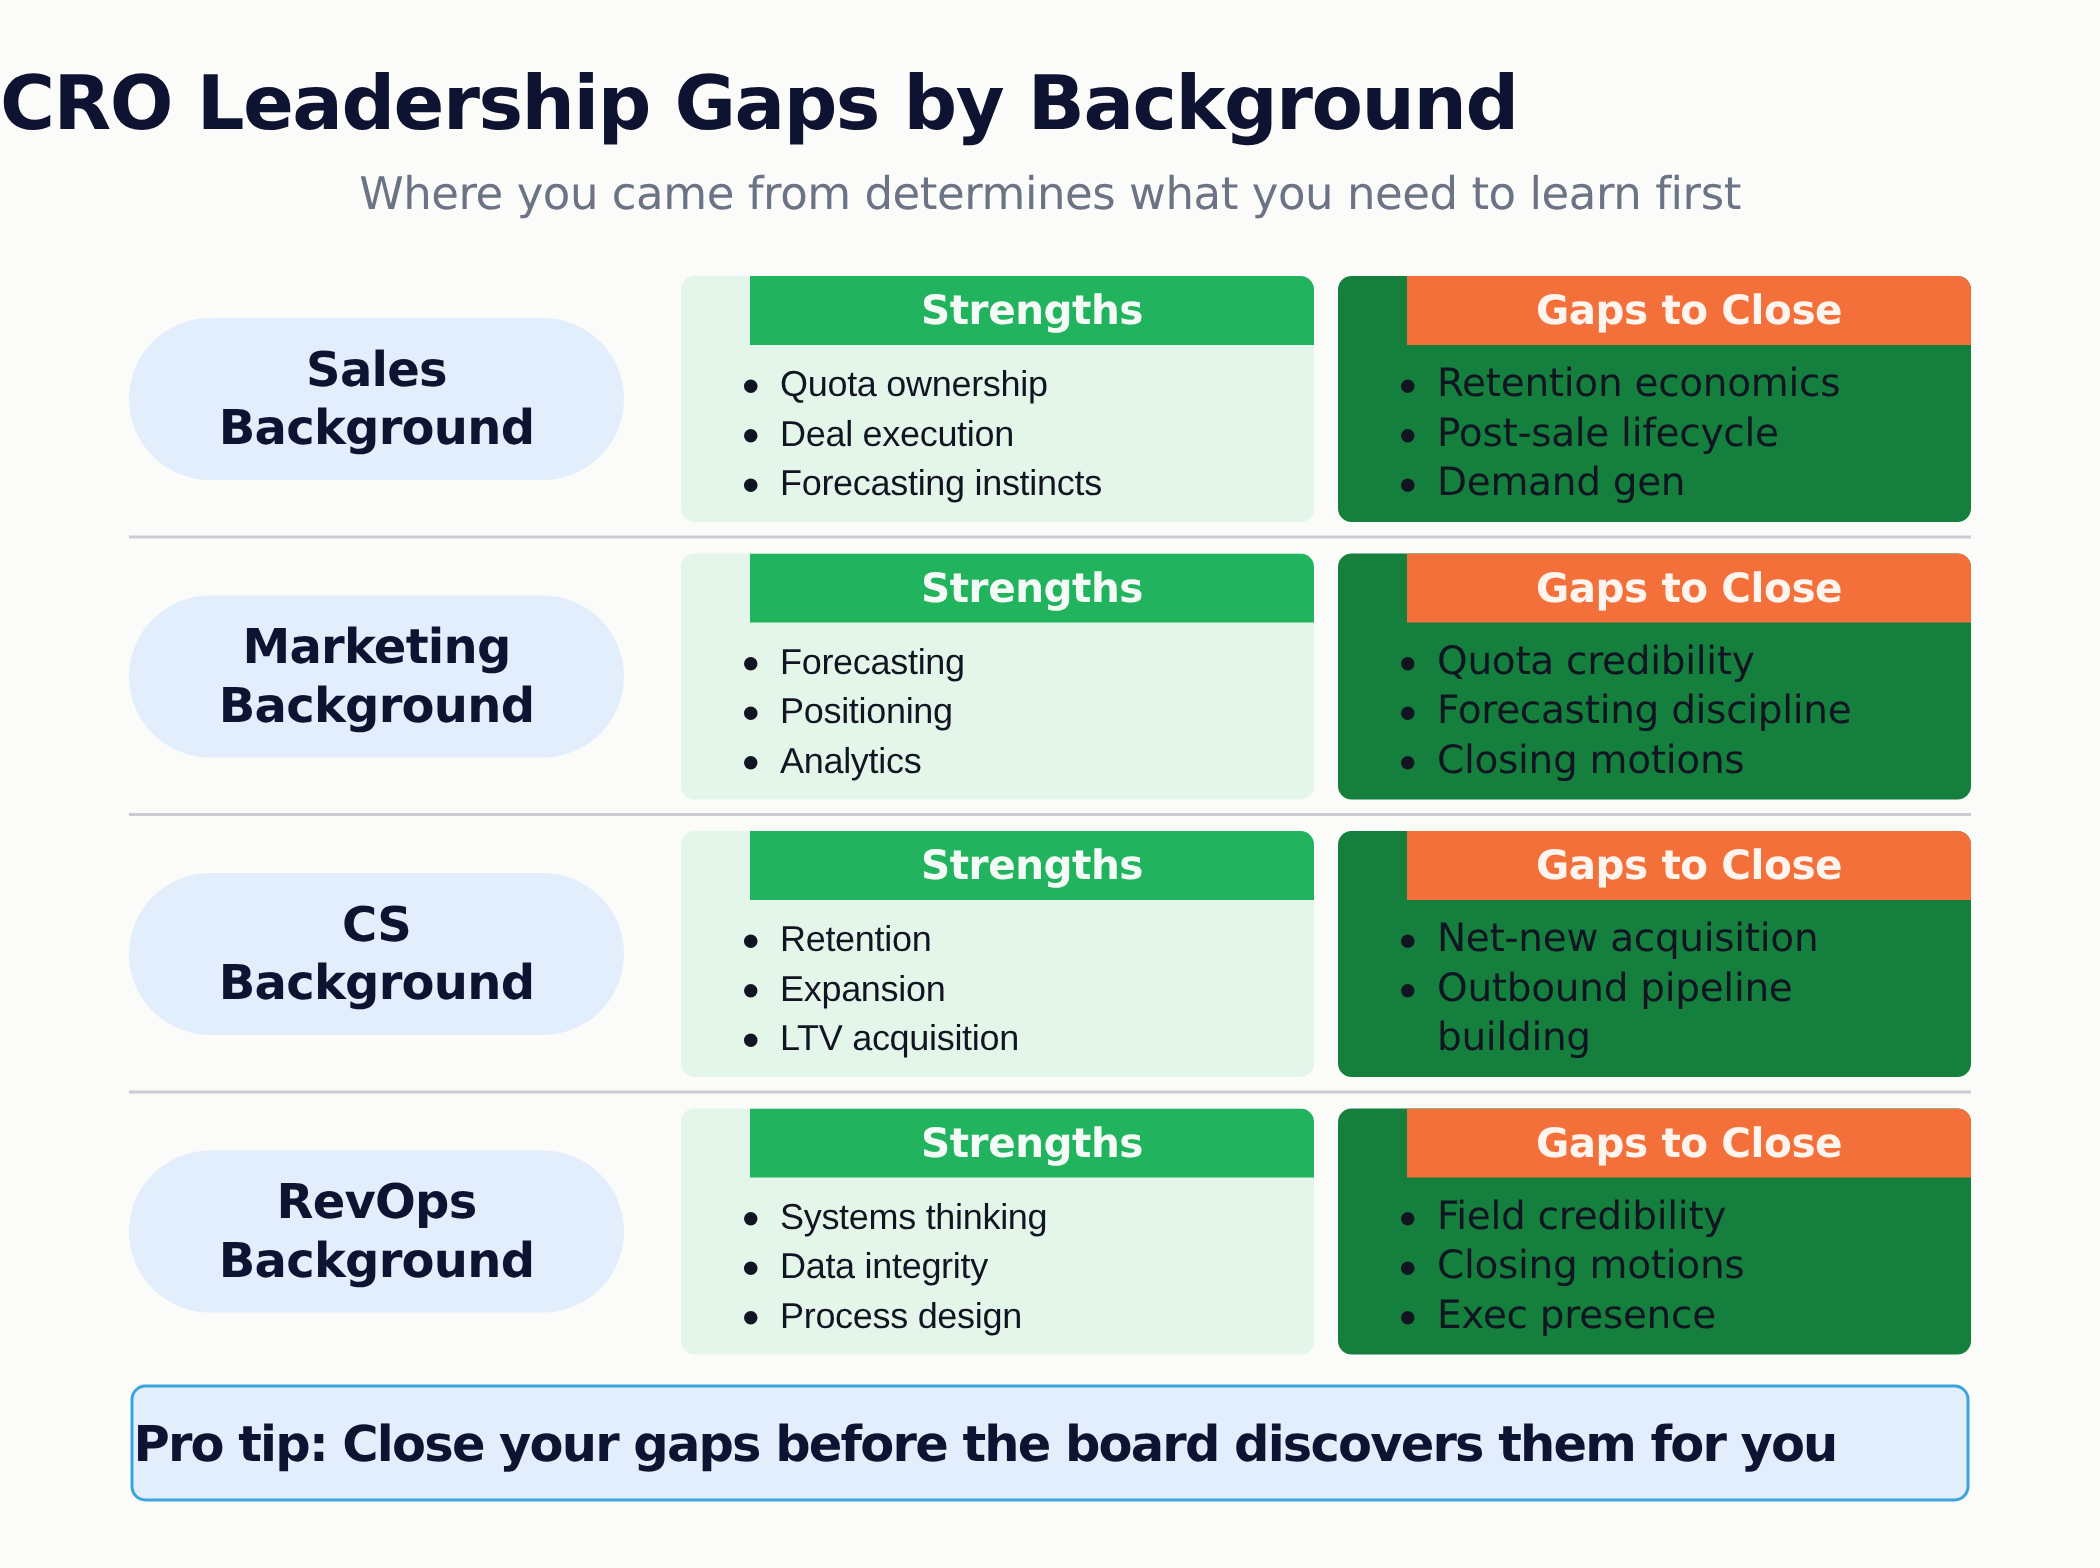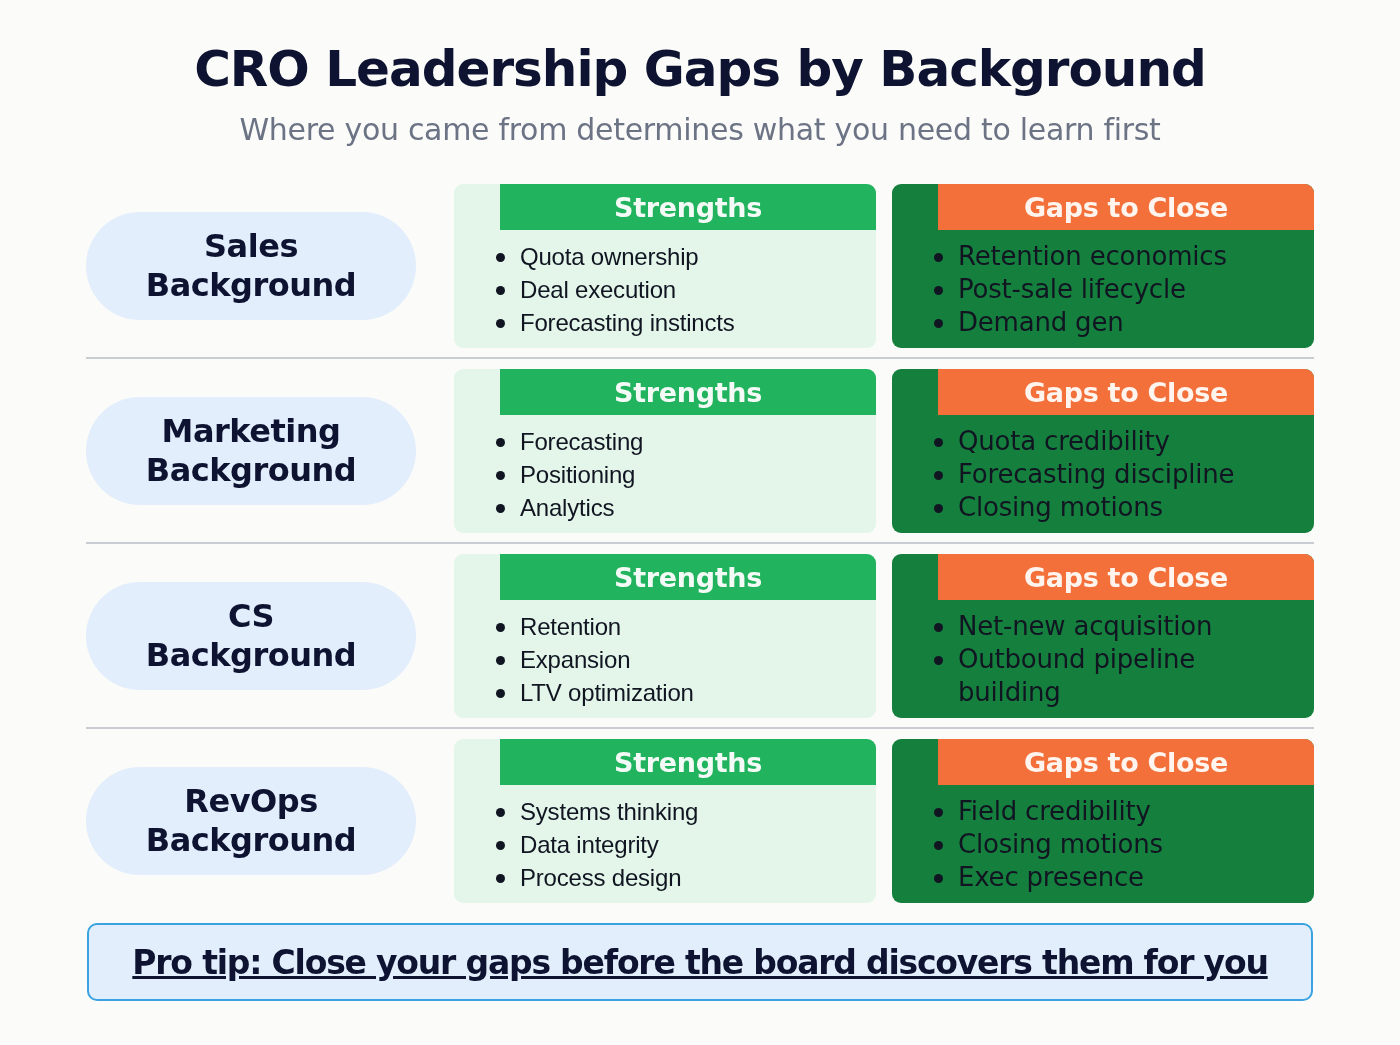--- a/index.html
+++ b/index.html
@@ -6,21 +6,20 @@
     html, body { width: 1400px; height: 1045px; }
     body {
       background: #fbfbf9;
       font-family: "DejaVu Sans", sans-serif;
       color: #0f1530;
       position: relative;
       overflow: hidden;
     }
     .title {
       position: absolute; left: 0; top: 40px; width: 1400px;
-      text-align: center;
       font-family: "DejaVu Sans", sans-serif;
       font-weight: bold;
       font-size: 50px;
       letter-spacing: -1px;
       color: #0d1330;
     }
     .subtitle {
       position: absolute; left: 0; top: 112px; width: 1400px;
       text-align: center;
       font-family: "DejaVu Sans", sans-serif;
@@ -90,21 +89,21 @@
     .bullet {
       position: absolute; left: 0; top: 13px;
       width: 9px; height: 9px; border-radius: 50%;
       background: #111522;
     }
     .tip {
       position: absolute; left: 87px; top: 923px; width: 1226px; height: 78px;
       background: #e2eefc;
       border: 2.5px solid #3aa3e0;
       border-radius: 10px;
-      display: flex; align-items: center; justify-content: center; text-decoration: underline;
+      display: flex; align-items: center; 
     }
     .tip-text {
       font-family: "DejaVu Sans", sans-serif;
       font-weight: bold;
       font-size: 33px;
       letter-spacing: -1.2px;
       color: #0d1330;
     }
   </style>
 </head>
@@ -164,21 +163,21 @@
 <div class="row" style="top:554px;">
   <div class="pill">
     <div class="pill-label">CS
 Background</div>
   </div>
   <div class="card strengths">
     <div class="card-header">Strengths</div>
     <ul class="card-list">
       <li><span class="bullet"></span><span>Retention</span></li>
       <li><span class="bullet"></span><span>Expansion</span></li>
-      <li><span class="bullet"></span><span>LTV optimization</span></li>
+      <li><span class="bullet"></span><span>LTV acquisition</span></li>
     </ul>
   </div>
   <div class="card gaps">
     <div class="card-header">Gaps to Close</div>
     <ul class="card-list" style="padding-right:20px;">
       <li><span class="bullet"></span><span>Net-new acquisition</span></li>
       <li style="max-width:300px;"><span class="bullet"></span><span>Outbound pipeline building</span></li>
     </ul>
   </div>
 </div>

